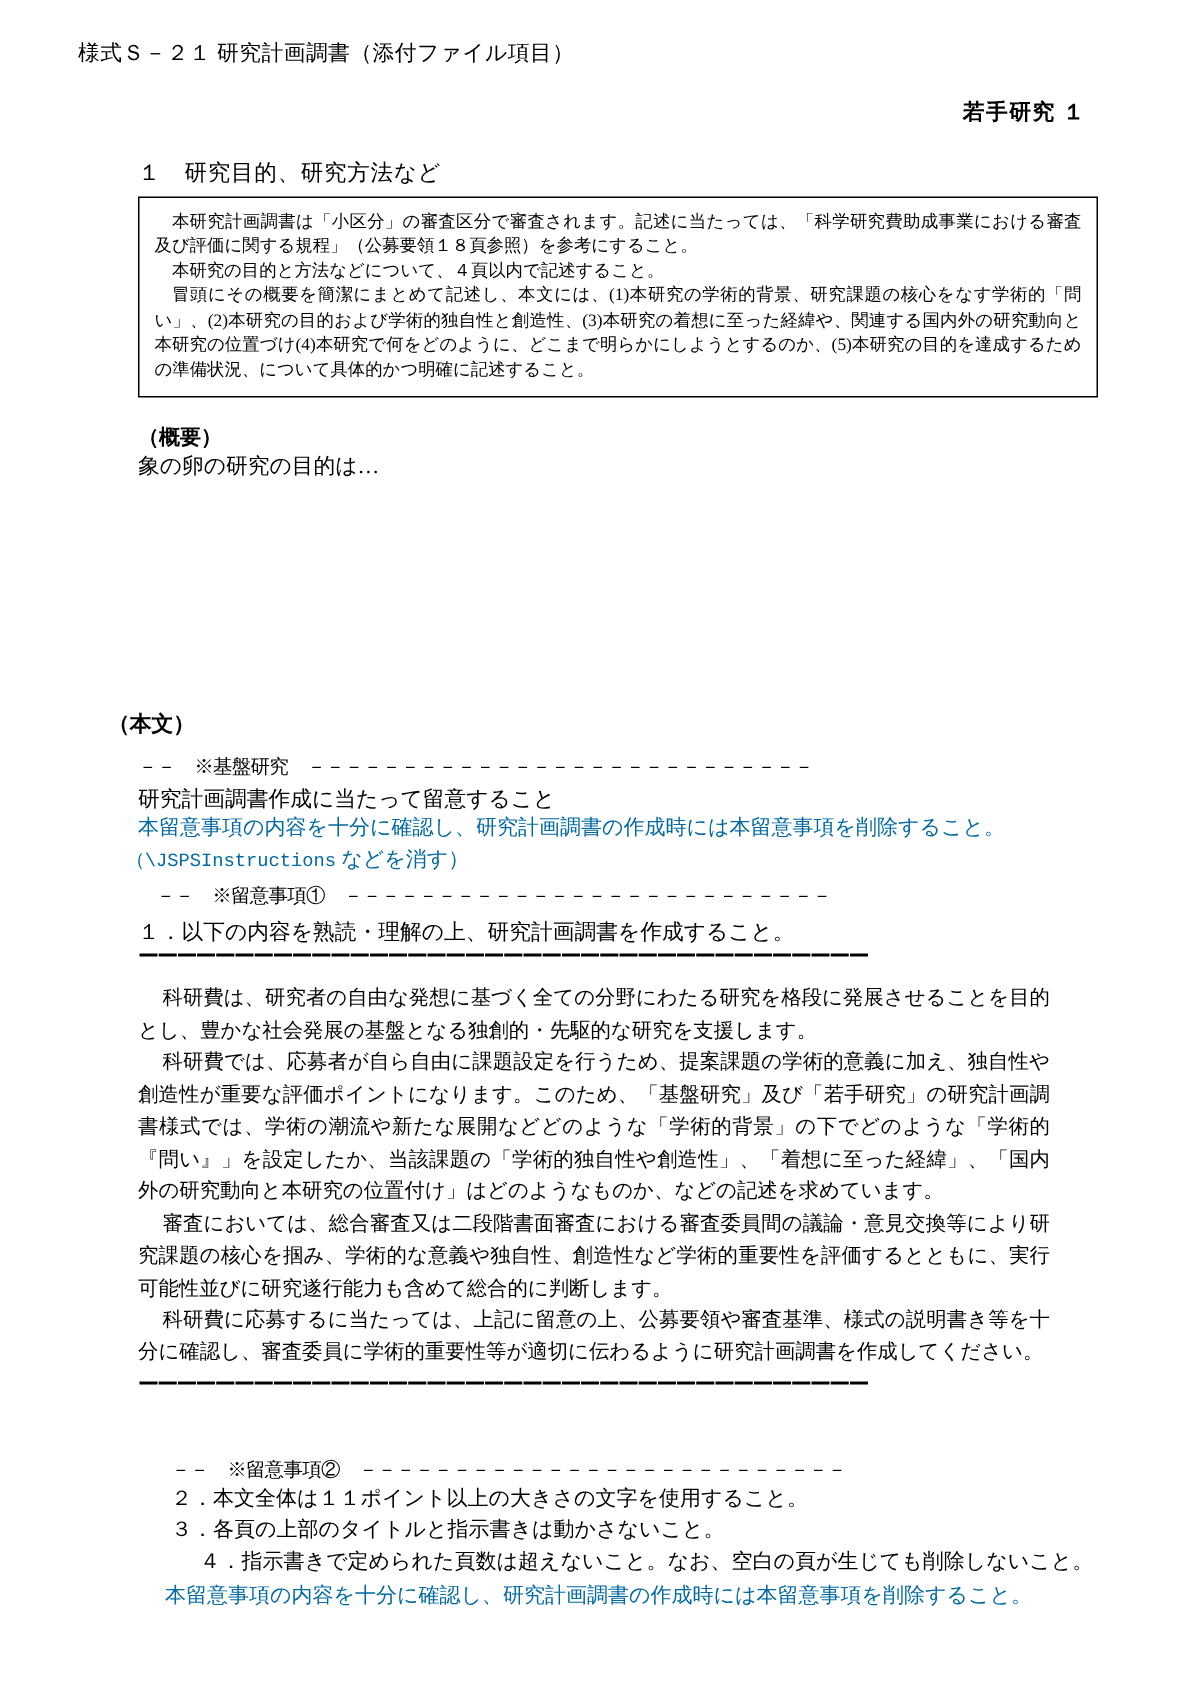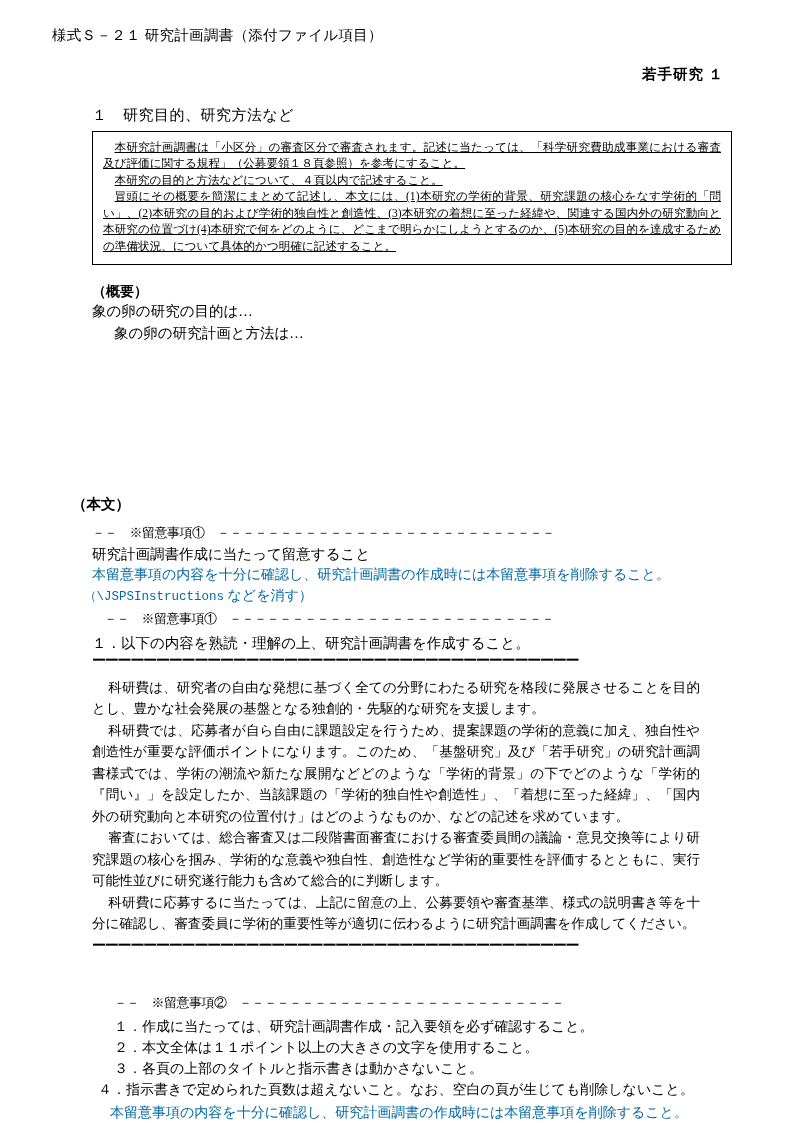--- a/index.html
+++ b/index.html
@@ -50,21 +50,20 @@
     padding: 8px 10px 9px 10px;
     font-size: 11.6px;
     line-height: 1.42;
     text-align: justify;
   }
   .instruction-box p {
     margin: 0;
   }
   .instruction-box p.indent {
     text-indent: 1em;
-    text-decoration: underline;
   }
   .outline-label {
     margin-top: 18px;
     margin-left: 40px;
     font-size: 14px;
     font-weight: bold;
   }
   .outline-body {
     margin-left: 40px;
     font-size: 14.5px;
@@ -141,26 +140,25 @@
 
   <div class="instruction-box">
     <p class="indent">本研究計画調書は「小区分」の審査区分で審査されます。記述に当たっては、「科学研究費助成事業における審査及び評価に関する規程」（公募要領１８頁参照）を参考にすること。</p>
     <p class="indent">本研究の目的と方法などについて、４頁以内で記述すること。</p>
     <p class="indent">冒頭にその概要を簡潔にまとめて記述し、本文には、(1)本研究の学術的背景、研究課題の核心をなす学術的「問い」、(2)本研究の目的および学術的独自性と創造性、(3)本研究の着想に至った経緯や、関連する国内外の研究動向と本研究の位置づけ(4)本研究で何をどのように、どこまで明らかにしようとするのか、(5)本研究の目的を達成するための準備状況、について具体的かつ明確に記述すること。</p>
   </div>
 
   <div class="outline-label">（概要）</div>
   <div class="outline-body">
     <div>象の卵の研究の目的は…</div>
-    <div class="l2">象の卵の研究計画と方法は…</div>
   </div>
 
   <div class="honbun-label">（本文）</div>
 
-  <div class="note-marker">－－　※留意事項①　－－－－－－－－－－－－－－－－－－－－－－－－－－－</div>
+  <div class="note-marker">－－　※基盤研究　－－－－－－－－－－－－－－－－－－－－－－－－－－－</div>
 
   <div class="bold-line">研究計画調書作成に当たって留意すること</div>
 
   <div class="red-line red">本留意事項の内容を十分に確認し、研究計画調書の作成時には本留意事項を削除すること。</div>
 
   <div class="red-line red" style="margin-left:32px;">
     <span class="mono-red">（\JSPSInstructions</span><span> などを消す）</span>
   </div>
 
   <div class="note-marker" style="margin-left:52px; margin-top:4px;">－－　※留意事項①　－－－－－－－－－－－－－－－－－－－－－－－－－－</div>
@@ -175,20 +173,19 @@
   <div class="para">科研費では、応募者が自ら自由に課題設定を行うため、提案課題の学術的意義に加え、独自性や創造性が重要な評価ポイントになります。このため、「基盤研究」及び「若手研究」の研究計画調書様式では、学術の潮流や新たな展開などどのような「学術的背景」の下でどのような「学術的『問い』」を設定したか、当該課題の「学術的独自性や創造性」、「着想に至った経緯」、「国内外の研究動向と本研究の位置付け」はどのようなものか、などの記述を求めています。</div>
   <div class="para">審査においては、総合審査又は二段階書面審査における審査委員間の議論・意見交換等により研究課題の核心を掴み、学術的な意義や独自性、創造性など学術的重要性を評価するとともに、実行可能性並びに研究遂行能力も含めて総合的に判断します。</div>
   <div class="para">科研費に応募するに当たっては、上記に留意の上、公募要領や審査基準、様式の説明書き等を十分に確認し、審査委員に学術的重要性等が適切に伝わるように研究計画調書を作成してください。</div>
 
   <div class="sep-bold" style="margin-top:4px;">ーーーーーーーーーーーーーーーーーーーーーーーーーーーーーーーーーーーーーー</div>
 
   <div class="spacer-lg"></div>
 
   <div class="note-marker" style="margin-left:62px;">－－　※留意事項②　－－－－－－－－－－－－－－－－－－－－－－－－－－</div>
 
-  <div class="numline" style="margin-left:62px; margin-top:4px;">１．作成に当たっては、研究計画調書作成・記入要領を必ず確認すること。</div>
   <div class="numline" style="margin-left:62px;">２．本文全体は１１ポイント以上の大きさの文字を使用すること。</div>
   <div class="numline" style="margin-left:62px;">３．各頁の上部のタイトルと指示書きは動かさないこと。</div>
-  <div class="numline" style="margin-left:46px;">４．指示書きで定められた頁数は超えないこと。なお、空白の頁が生じても削除しないこと。</div>
+  <div class="numline" style="margin-left:81px;">４．指示書きで定められた頁数は超えないこと。なお、空白の頁が生じても削除しないこと。</div>
 
   <div class="red-line red" style="margin-left:58px; margin-top:2px;">本留意事項の内容を十分に確認し、研究計画調書の作成時には本留意事項を削除すること。</div>
 
 </div>
 
 </body></html>

